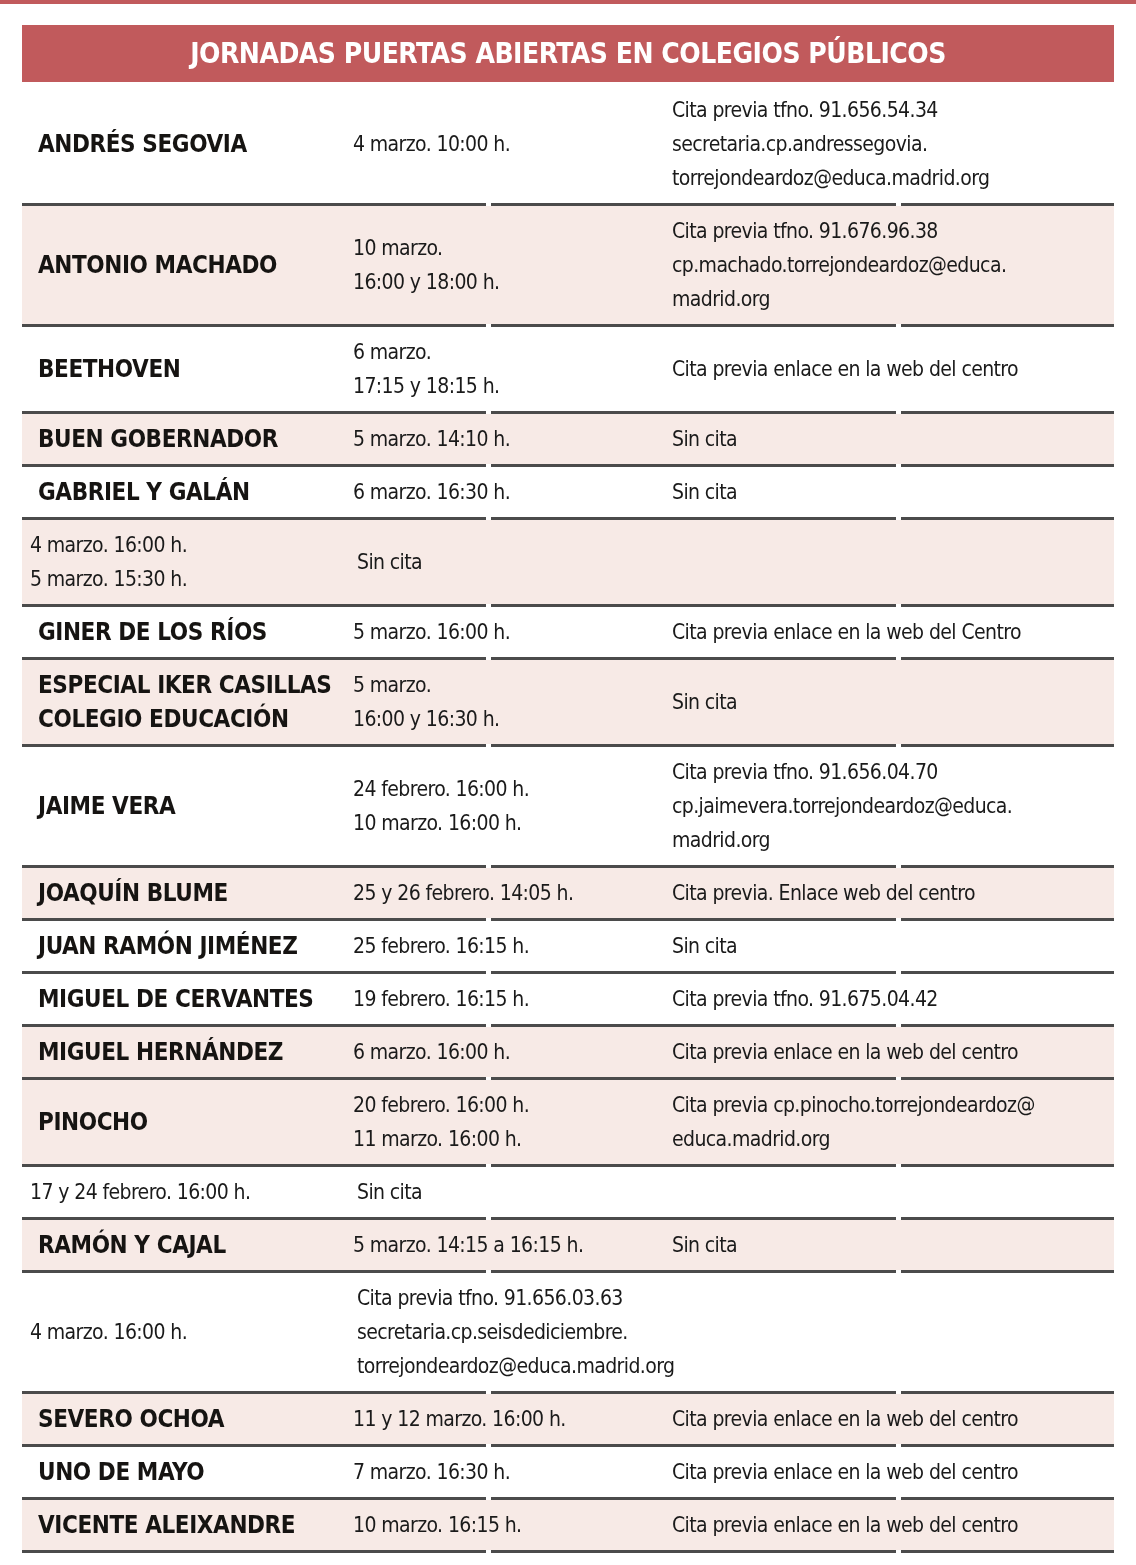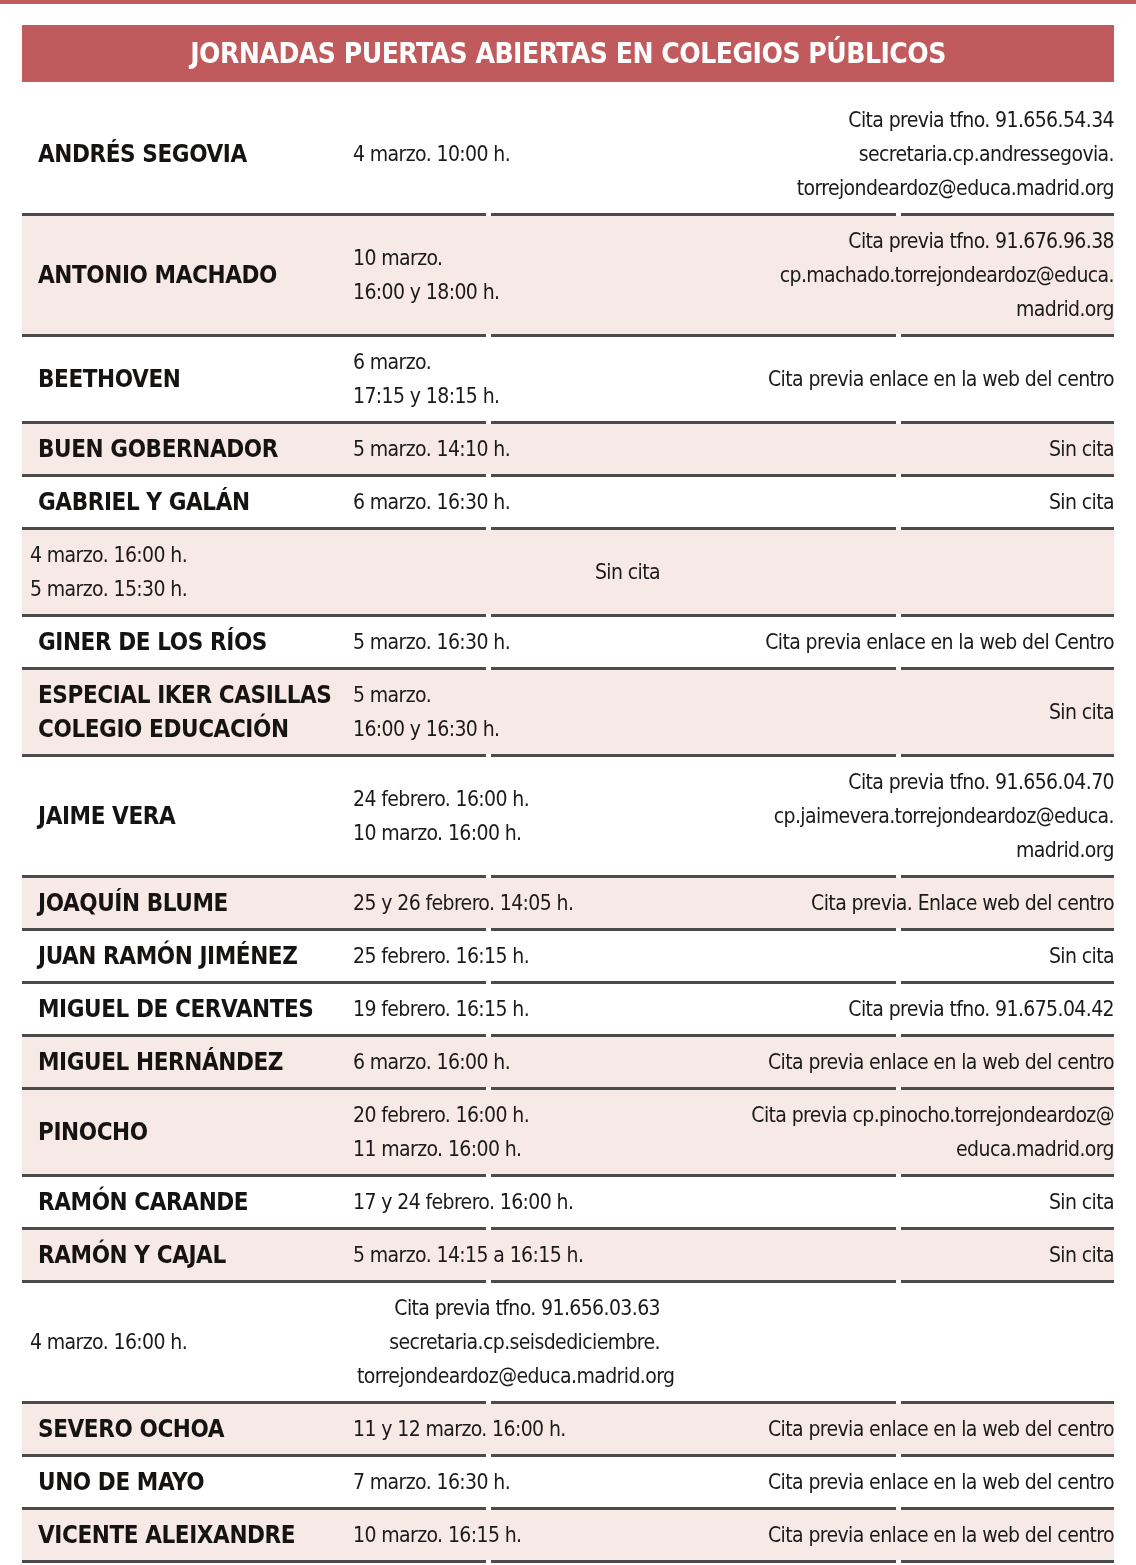--- a/index.html
+++ b/index.html
@@ -15,38 +15,38 @@
   .top-strip{
     position:absolute;top:0;left:0;width:1136px;height:4px;
     background:#c15a5c;
   }
   .sheet{
     position:absolute;top:25px;left:22px;width:1092px;
   }
   .title-bar{
     height:57px;background:#c15a5c;
     display:flex;align-items:center;justify-content:center;
-    margin-bottom:13px;
+    margin-bottom:3px;
   }
   .title-bar h1{
     margin:0;color:#ffffff;font-size:28px;font-weight:bold;
     letter-spacing:-0.5px;white-space:nowrap;
   }
   .row{
     display:grid;
     grid-template-columns:323px 315px 1fr;
     align-items:center;
     padding:8px 0;
   }
   .row.shaded{background:#f7eae6;}
   .cell{line-height:34px;font-size:21px;letter-spacing:-0.6px;}
   .cell div{white-space:nowrap;}
   .name-cell{font-weight:bold;font-size:24px;letter-spacing:-0.4px;padding-left:16px;color:#161412;}
   .date-cell{padding-left:8px;}
-  .contact-cell{padding-left:12px;text-align:right;}
+  .contact-cell{padding-left:12px;}
   .sep{
     height:3px;
     background:linear-gradient(to right,
       #4b4b4b 0,               #4b4b4b calc(42.8% - 3px),
       transparent calc(42.8% - 3px), transparent calc(42.8% + 2px),
       #4b4b4b calc(42.8% + 2px),     #4b4b4b calc(80.3% - 3px),
       transparent calc(80.3% - 3px), transparent calc(80.3% + 2px),
       #4b4b4b calc(80.3% + 2px),     #4b4b4b 100%);
   }
 </style>
@@ -135,21 +135,21 @@
         <div class="cell contact-cell">
           <div>Sin cita</div>
         </div>
       </div>
       <div class="sep"></div>
       <div class="row">
         <div class="cell name-cell">
           <div>GINER DE LOS RÍOS</div>
         </div>
         <div class="cell date-cell">
-          <div>5 marzo. 16:30 h.</div>
+          <div>5 marzo. 16:00 h.</div>
         </div>
         <div class="cell contact-cell">
           <div>Cita previa enlace en la web del Centro</div>
         </div>
       </div>
       <div class="sep"></div>
       <div class="row shaded">
         <div class="cell name-cell">
           <div>ESPECIAL IKER CASILLAS</div>
           <div>COLEGIO EDUCACIÓN</div>
@@ -234,23 +234,20 @@
           <div>20 febrero. 16:00 h.</div>
           <div>11 marzo. 16:00 h.</div>
         </div>
         <div class="cell contact-cell">
           <div>Cita previa  cp.pinocho.torrejondeardoz@</div>
           <div>educa.madrid.org</div>
         </div>
       </div>
       <div class="sep"></div>
       <div class="row">
-        <div class="cell name-cell">
-          <div>RAMÓN CARANDE</div>
-        </div>
         <div class="cell date-cell">
           <div>17 y 24 febrero. 16:00 h.</div>
         </div>
         <div class="cell contact-cell">
           <div>Sin cita</div>
         </div>
       </div>
       <div class="sep"></div>
       <div class="row shaded">
         <div class="cell name-cell">

